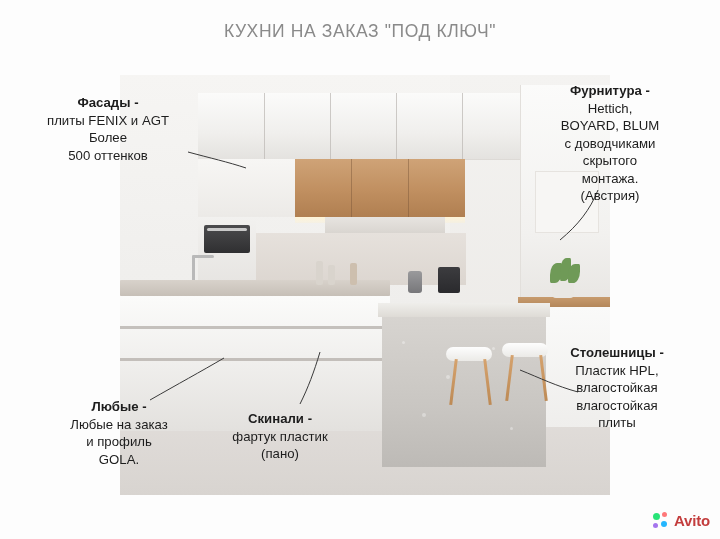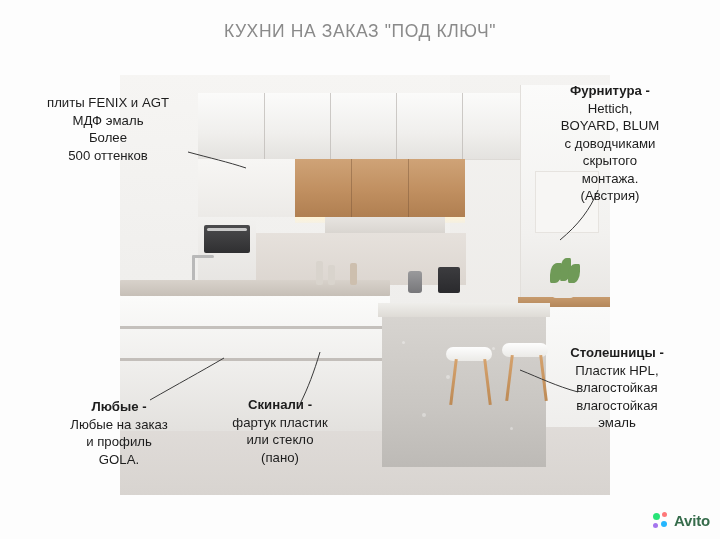--- a/index.html
+++ b/index.html
@@ -223,21 +223,21 @@
     color: #1d1d1d;
     font-size: 13.2px;
     line-height: 17.5px;
     text-align: center;
   }
   .callout b { font-weight: 700; }
 
   .c-facades { left: 28px;  top: 94px;  width: 160px; }
   .c-furn    { left: 524px; top: 82px;  width: 172px; }
   .c-tops    { left: 539px; top: 344px; width: 156px; }
-  .c-skinali { left: 210px; top: 396px; width: 140px; }
+  .c-skinali { left: 210px; top: 410px; width: 140px; }
   .c-handles { left: 44px;  top: 398px; width: 150px; }
 
   
   #leaders {
     position: absolute; left: 0; top: 0; width: 720px; height: 539px;
     pointer-events: none;
   }
 
   
   .avito {
@@ -254,21 +254,21 @@
     width: 17px; height: 17px;
   }
   .avito .dots i {
     position: absolute; border-radius: 50%; display: block;
   }
   .avito .d1 { width: 7px; height: 7px; left: 0;  top: 1px;  background: #04e061; }
   .avito .d2 { width: 5px; height: 5px; left: 9px; top: 0;   background: #ff6163; }
   .avito .d3 { width: 5px; height: 5px; left: 0;  top: 11px; background: #965eeb; }
   .avito .d4 { width: 6px; height: 6px; left: 8px; top: 9px;  background: #0af;   }
   .avito .wordmark {
-    font-size: 15px; color: #14532d; font-weight: 700; letter-spacing: -0.2px;
+    font-size: 15px; color: #b91c1c; font-weight: 700; letter-spacing: -0.2px;
   }
 </style>
 </head>
 <body>
 
 <div id="stage">
 
   <div class="title">
     <span>КУХНИ НА ЗАКАЗ "ПОД КЛЮЧ"</span>
   </div>
@@ -347,48 +347,47 @@
 
   <svg id="leaders" viewBox="0 0 720 539">
     <path d="M188,152 C 210,158 228,162 246,168" stroke="#3a3a3a" stroke-width="1" fill="none"></path>
     <path d="M598,190 C 590,210 578,225 560,240" stroke="#3a3a3a" stroke-width="1" fill="none"></path>
     <path d="M578,392 C 556,386 540,378 520,370" stroke="#3a3a3a" stroke-width="1" fill="none"></path>
     <path d="M300,404 C 308,388 314,372 320,352" stroke="#3a3a3a" stroke-width="1" fill="none"></path>
     <path d="M150,400 C 178,384 200,372 224,358" stroke="#3a3a3a" stroke-width="1" fill="none"></path>
   </svg>
 
   <div class="callout c-facades">
+    <div><b>Фасады -</b></div>
     <div>плиты FENIX и AGT</div>
-    <div>МДФ эмаль</div>
     <div>Более</div>
     <div>500 оттенков</div>
   </div>
 
   <div class="callout c-furn">
     <div><b>Фурнитура -</b></div>
     <div>Hettich,</div>
     <div>BOYARD, BLUM</div>
     <div>с доводчиками</div>
     <div>скрытого</div>
     <div>монтажа.</div>
     <div>(Австрия)</div>
   </div>
 
   <div class="callout c-tops">
     <div><b>Столешницы -</b></div>
     <div>Пластик HPL,</div>
     <div>влагостойкая</div>
     <div>влагостойкая</div>
-    <div>эмаль</div>
+    <div>плиты</div>
   </div>
 
   <div class="callout c-skinali">
     <div><b>Скинали -</b></div>
     <div>фартук пластик</div>
-    <div>или стекло</div>
     <div>(пано)</div>
   </div>
 
   <div class="callout c-handles">
     <div><b>Любые -</b></div>
     <div>Любые на заказ</div>
     <div>и профиль</div>
     <div>GOLA.</div>
   </div>
 

